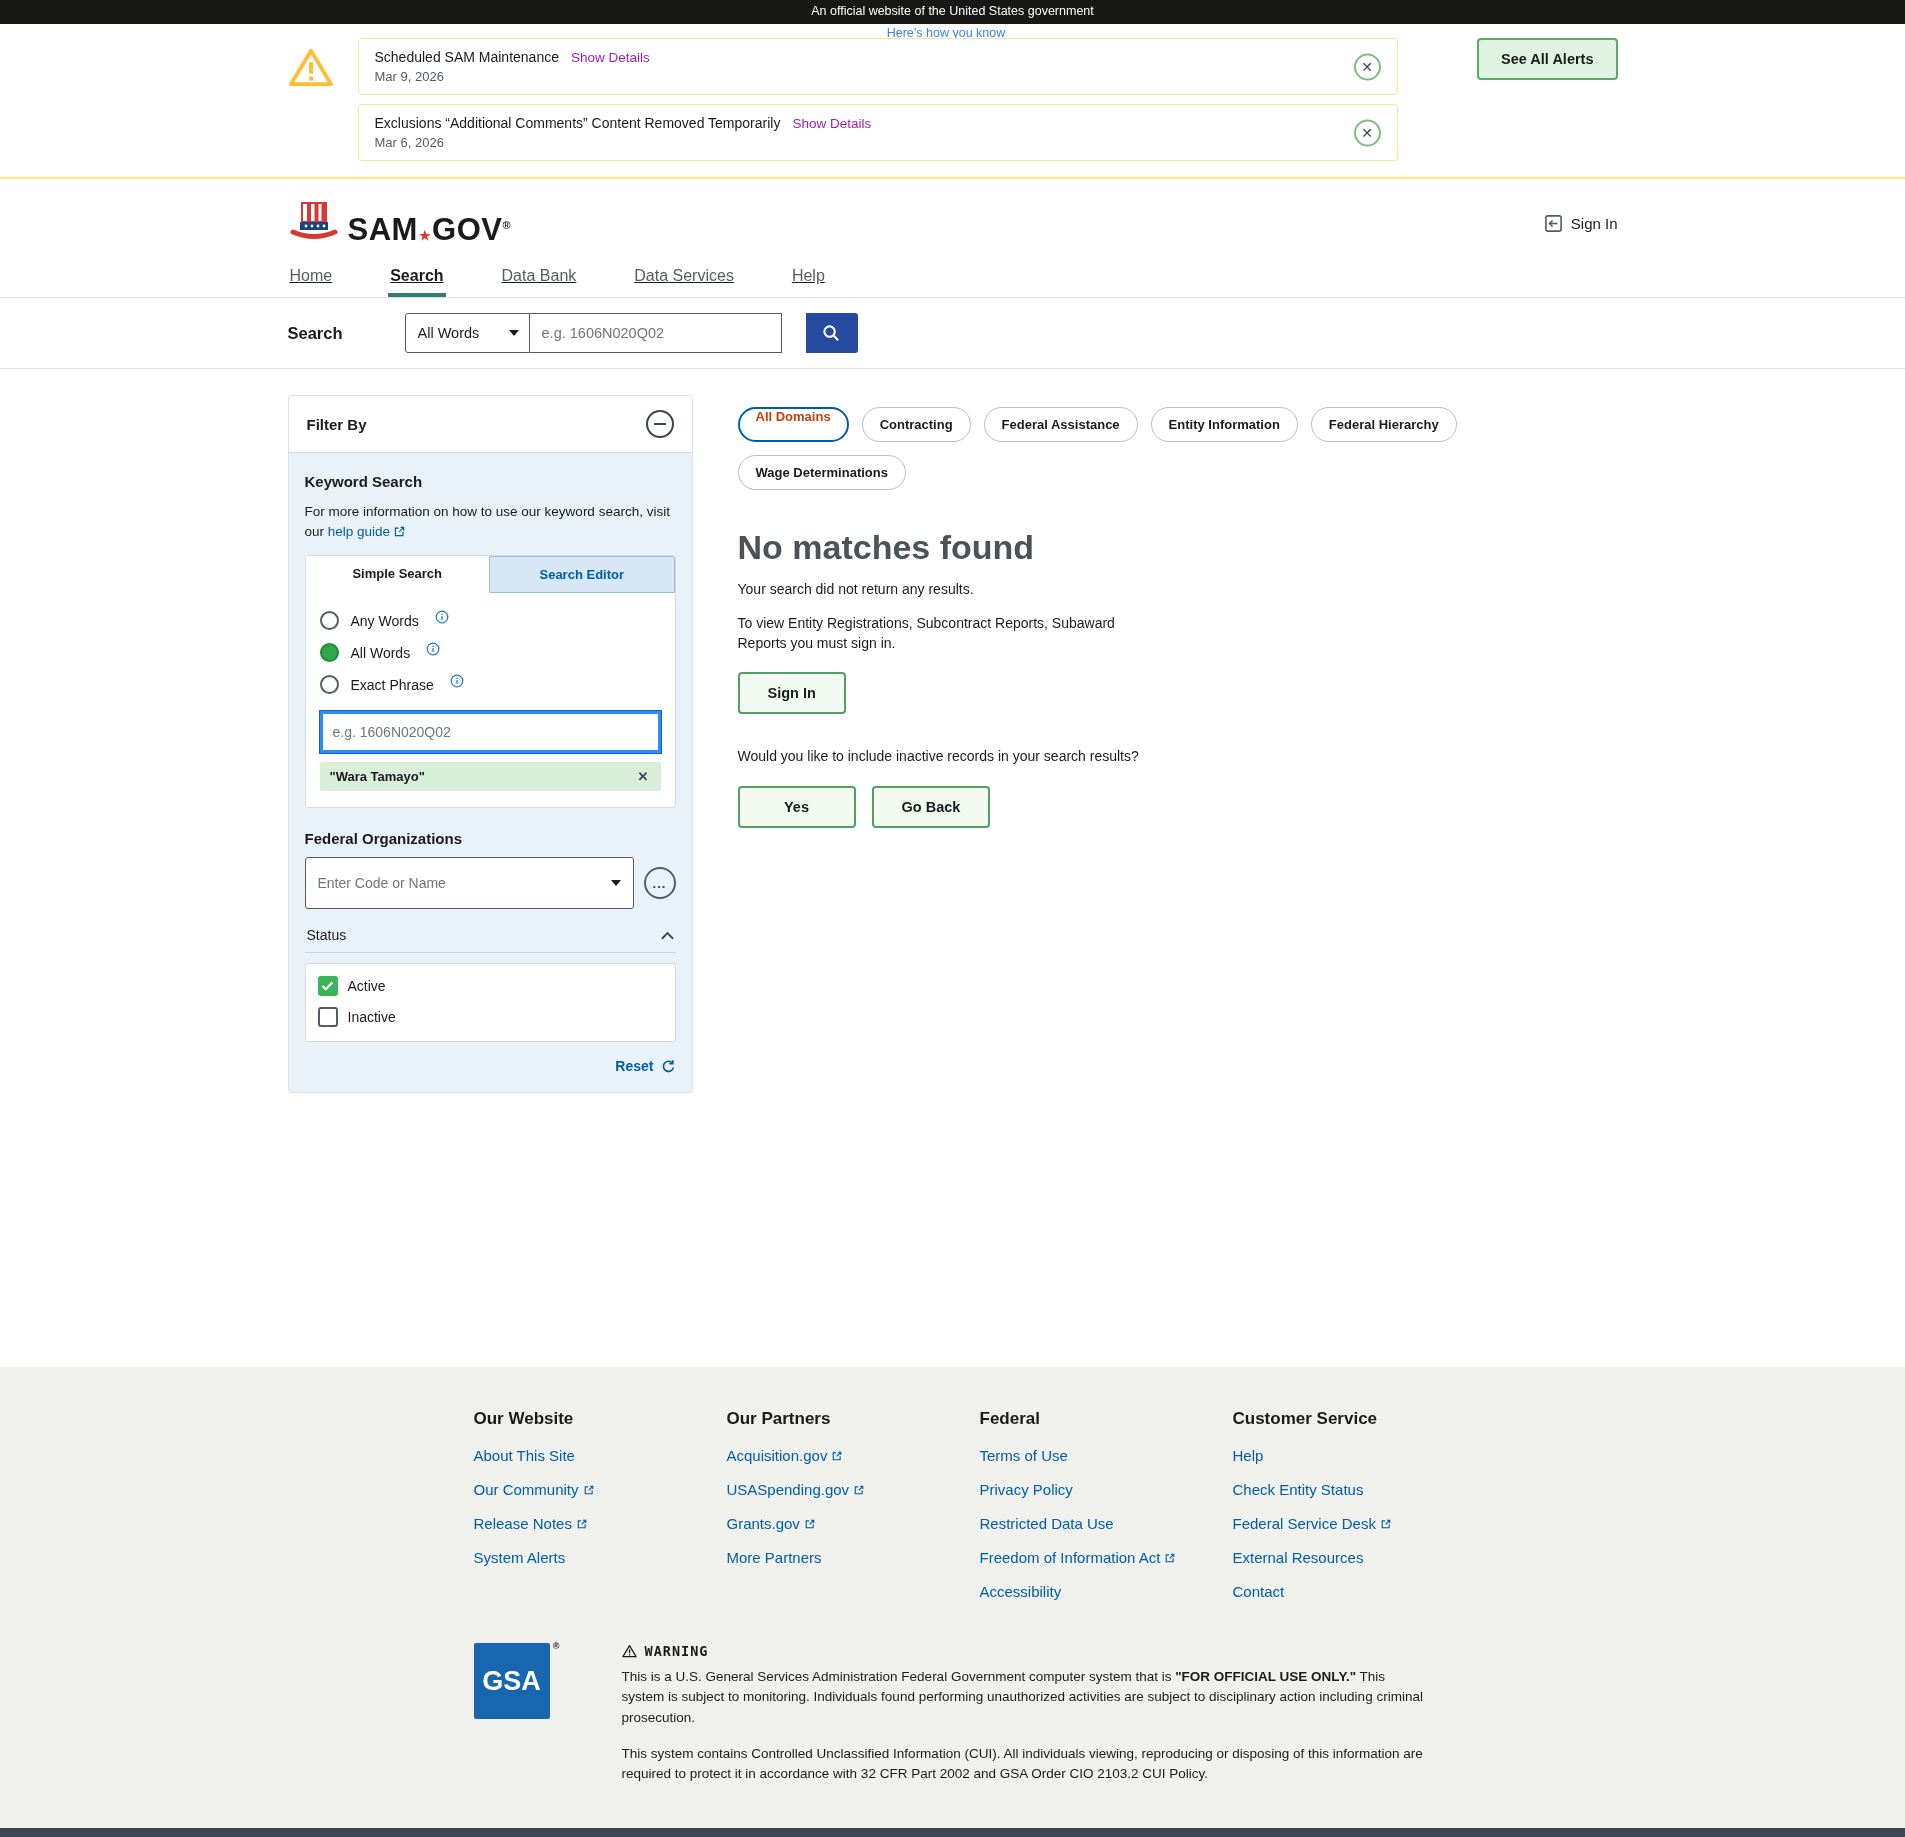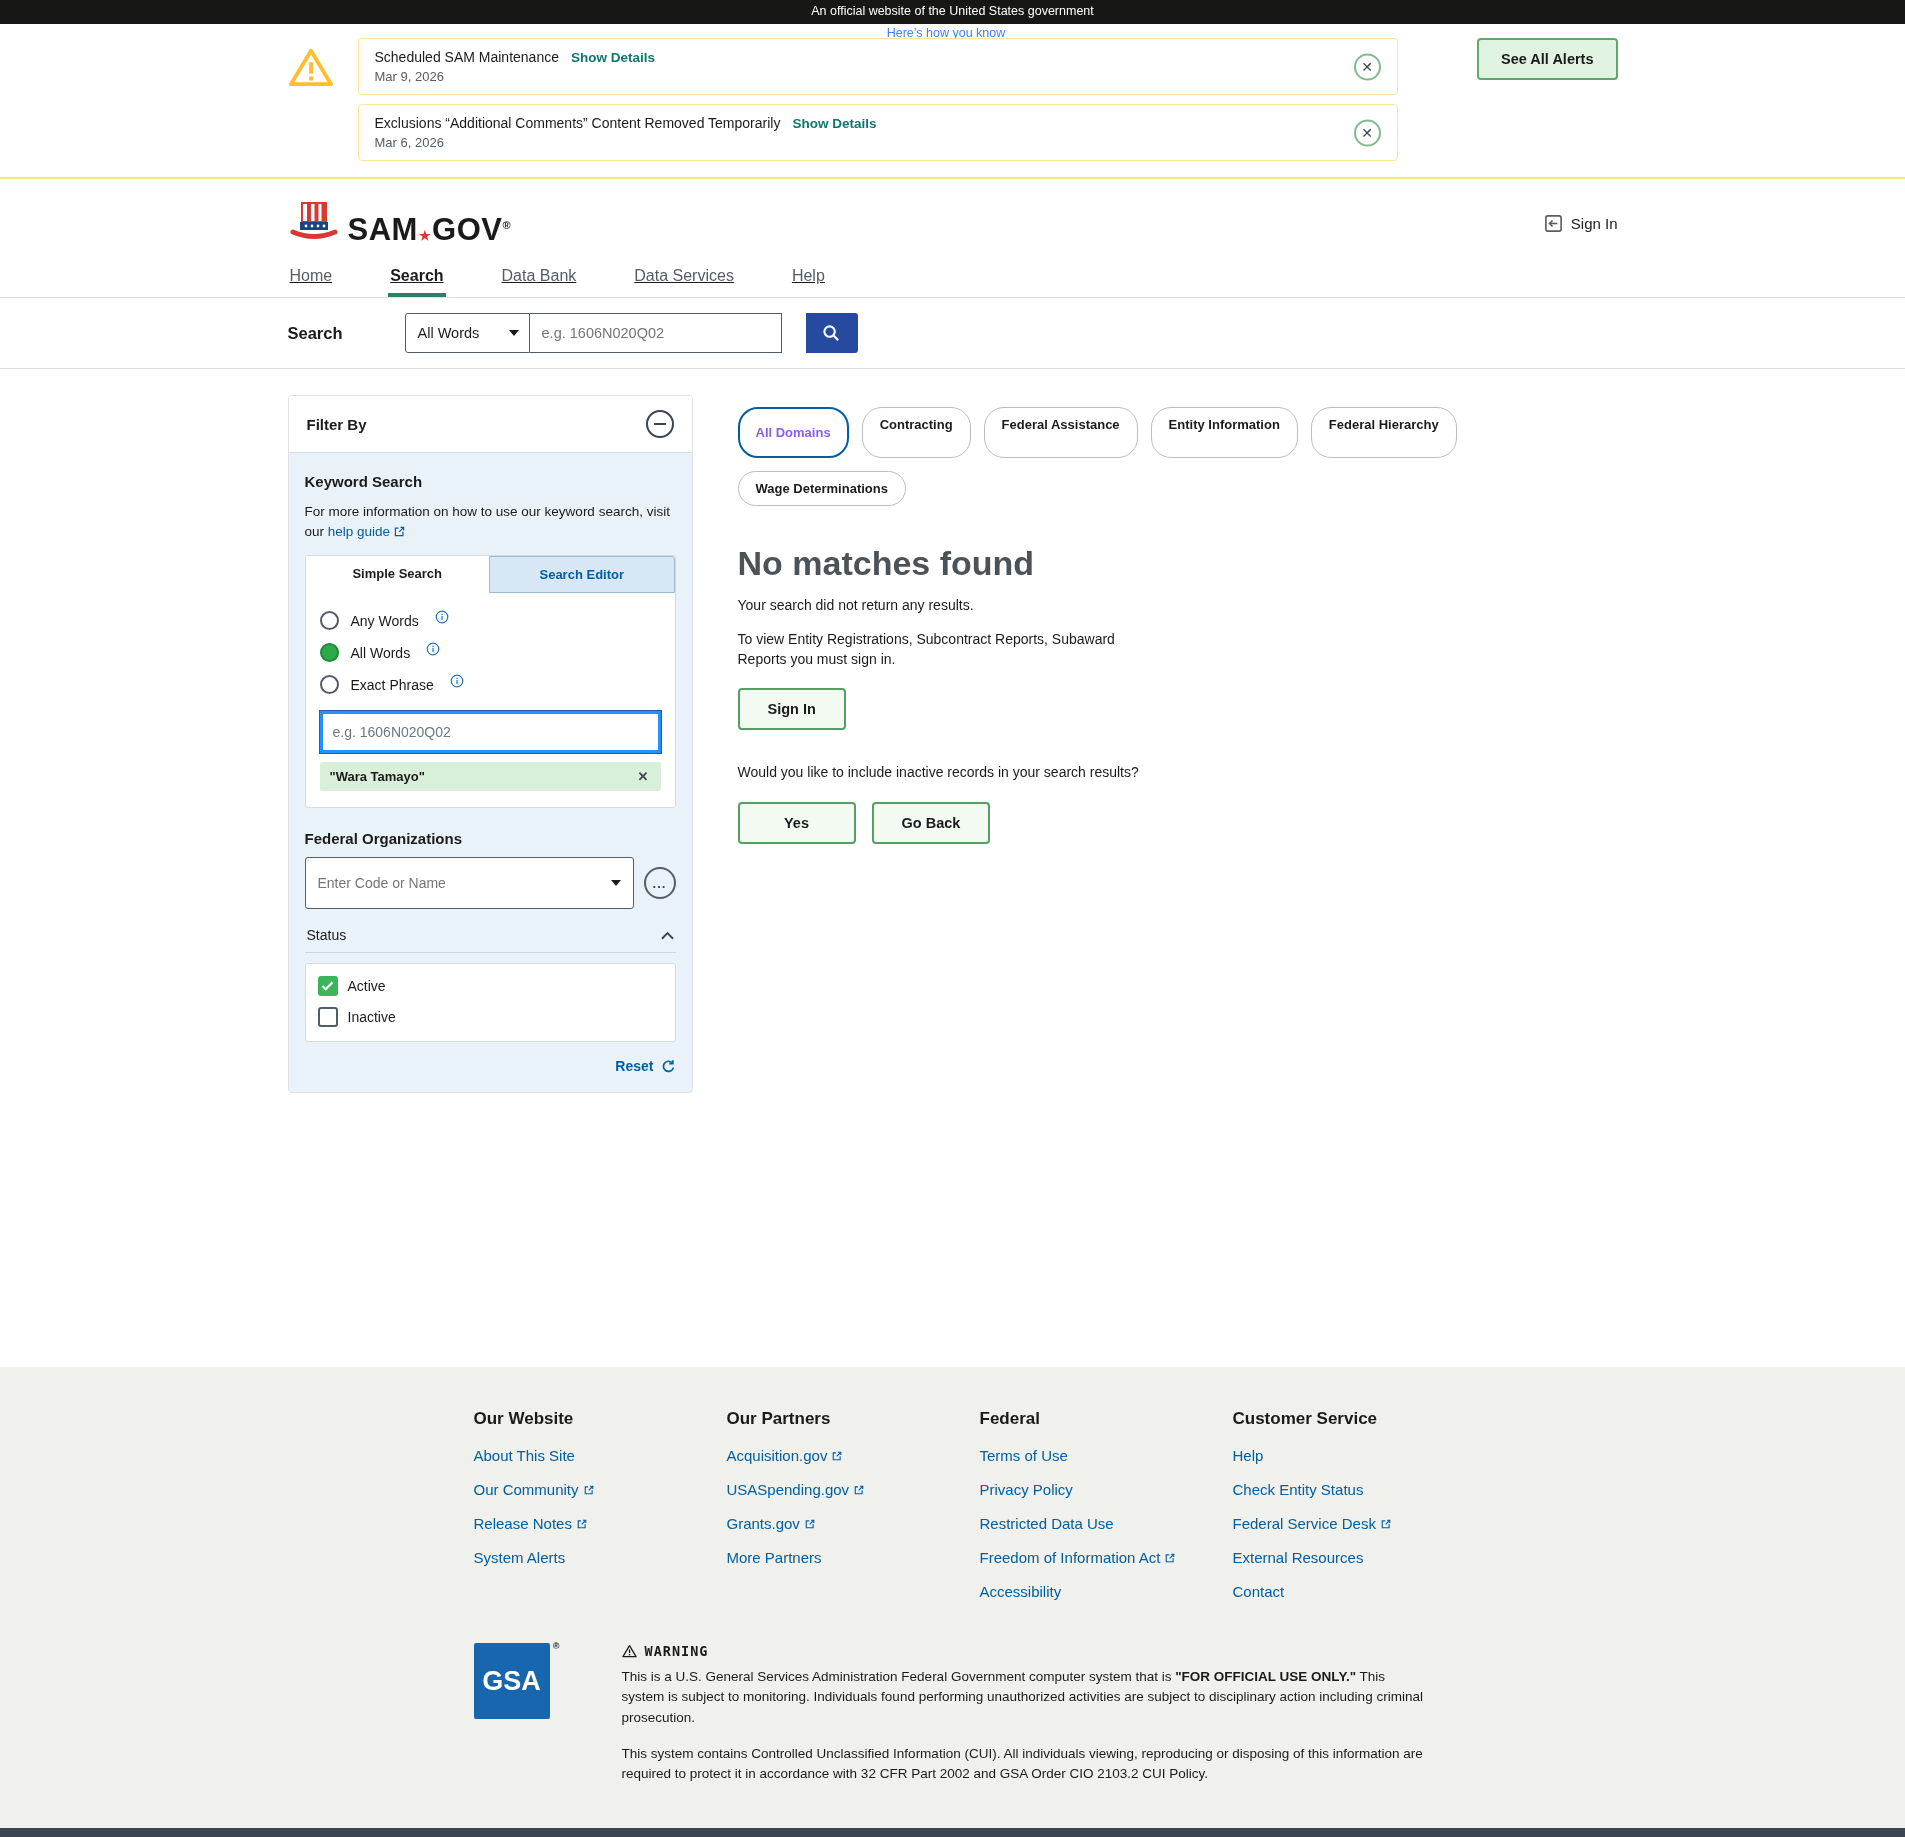--- a/index.html
+++ b/index.html
@@ -21,21 +21,21 @@
   .chev-dn { width:0; height:0; border-left:4px solid transparent; border-right:4px solid transparent; border-top:5px solid #ffffff; display:inline-block; }
 
   
   .alerts-section { background:#ffffff; border-bottom:2px solid #fee685; padding:14px 0 16px; }
   .alerts-inner { display:flex; align-items:flex-start; }
   .alert-warn-icon { width:70px; padding-top:8px; flex:0 0 70px; display:flex; justify-content:flex-start; }
   .alerts-list { width:1040px; display:flex; flex-direction:column; gap:9px; }
   .alert-box { position:relative; border:1px solid #ffe396; border-radius:4px; background:#fff; padding:10px 60px 10px 16px; }
   .alert-title-row { display:flex; align-items:baseline; gap:12px; }
   .alert-title { font-size:14px; font-weight:normal; }
-  .alert-details { font-size:13.5px; color:#0f766e; font-weight:bold; cursor:pointer; }
+  .alert-details { font-size:13.5px; color:#a21caf; font-weight:normal; cursor:pointer; }
   .alert-date { font-size:13px; color:#565c65; margin-top:4px; }
   .alert-close { position:absolute; right:16px; top:50%; transform:translateY(-50%);
       width:27px; height:27px; border-radius:50%; border:2px solid #7fbb8a; background:#fff;
       display:flex; align-items:center; justify-content:center; cursor:pointer; font-size:14px; color:#3d4551; }
   .see-all-btn { margin-left:auto; height:42px; padding:0 22px; background:#e0f3e0; border:2px solid #5ca968;
       border-radius:4px; font-size:14.5px; font-weight:bold; color:#1b1b1b; cursor:pointer;
       font-family:"Liberation Sans", sans-serif; }
 
   
   .site-header .container { display:flex; align-items:center; padding:22px 0 12px; }
@@ -110,21 +110,21 @@
   .checkbox { width:20px; height:20px; border-radius:3px; flex:0 0 20px; cursor:pointer; display:flex; align-items:center; justify-content:center; }
   .checkbox.checked { background:#3cb55a; }
   .checkbox.unchecked { background:#fff; border:2px solid #565c65; }
   .reset-row { display:flex; justify-content:flex-end; align-items:center; gap:7px; margin-top:16px;
       color:#005ea2; font-size:14px; font-weight:bold; cursor:pointer; }
 
   
   .results-col { flex:1; }
   .pill-row { display:flex; gap:13px; flex-wrap:wrap; margin-top:12px; }
   .pill { padding:9px 17px; border-radius:20px; font-size:13px; font-weight:bold; background:#fff; border:1px solid #b9bec3; cursor:pointer; color:#1b1b1b; }
-  .pill.active { border:2px solid #005ea2; color:#8b5cf6; padding:16px 16px; }
+  .pill.active { border:2px solid #005ea2; color:#c2410c; padding:0 16px; }
   .nm-heading { margin-top:38px; font-size:34px; font-weight:bold; color:#4b5258; }
   .nm-line1 { margin-top:14px; font-size:14px; }
   .nm-line2 { margin-top:16px; font-size:14px; max-width:420px; line-height:1.45; }
   .green-btn { margin-top:18px; padding:11px 28px; background:#f2faf2; border:2px solid #559e64; border-radius:4px;
       font-size:14.5px; font-weight:bold; color:#1b1b1b; cursor:pointer; font-family:"Liberation Sans", sans-serif; }
   .nm-question { margin-top:34px; font-size:14px; }
   .nm-btn-row { display:flex; gap:16px; margin-top:4px; }
   .nm-btn-row .green-btn { min-width:118px; }
 
   

